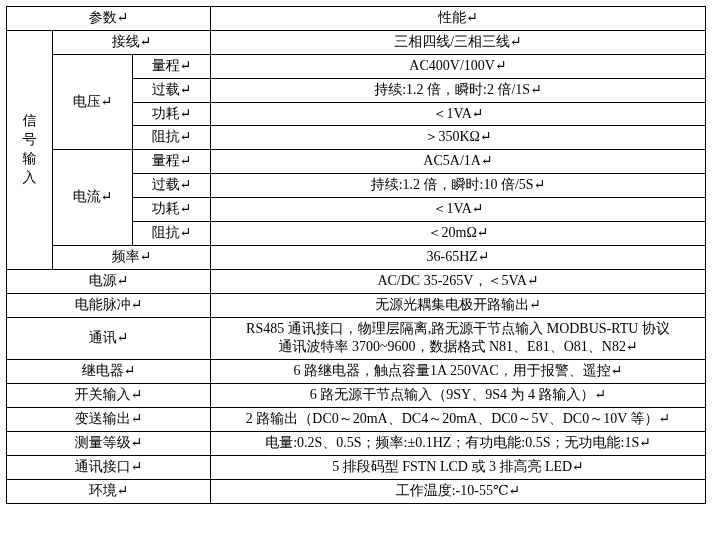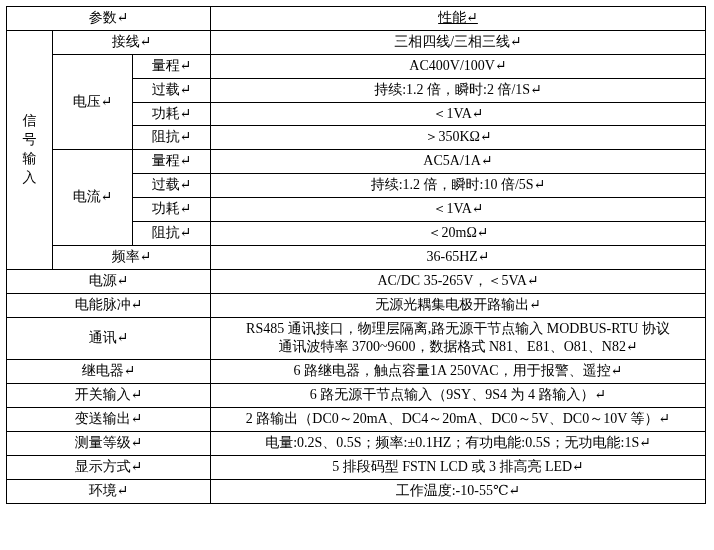--- a/index.html
+++ b/index.html
@@ -33,21 +33,21 @@
   td.col-c { width: 78px; }
   td.vert {
     font-size: 15px;
     letter-spacing: 0;
     line-height: 1.45;
     width: 46px;
   }
   td.vert span {
     display: block;
   }
-  td.perf-head { font-size: 14px; text-decoration: underline; }
+  td.perf-head { font-size: 14px; }
   .two-line span { display: block; }
 </style>
 </head>
 <body>
 
 <table id="spec-table">
   <colgroup>
     <col style="width:46px">
     <col style="width:80px">
     <col style="width:78px">
@@ -136,21 +136,21 @@
     </tr>
     <tr>
       <td colspan="3">变送输出↵</td>
       <td>2 路输出（DC0～20mA、DC4～20mA、DC0～5V、DC0～10V 等）↵</td>
     </tr>
     <tr>
       <td colspan="3">测量等级↵</td>
       <td>电量:0.2S、0.5S；频率:±0.1HZ；有功电能:0.5S；无功电能:1S↵</td>
     </tr>
     <tr>
-      <td colspan="3">显示方式↵</td>
+      <td colspan="3">通讯接口↵</td>
       <td>5 排段码型 FSTN LCD 或 3 排高亮 LED↵</td>
     </tr>
     <tr>
       <td colspan="3">环境↵</td>
       <td>工作温度:-10-55℃↵</td>
     </tr>
   </tbody>
 </table>
 
 </body></html>

